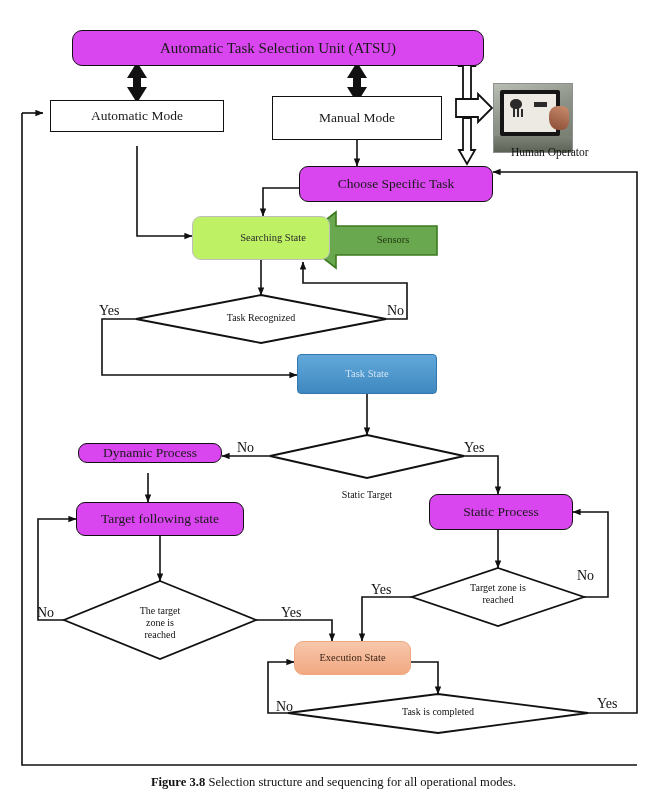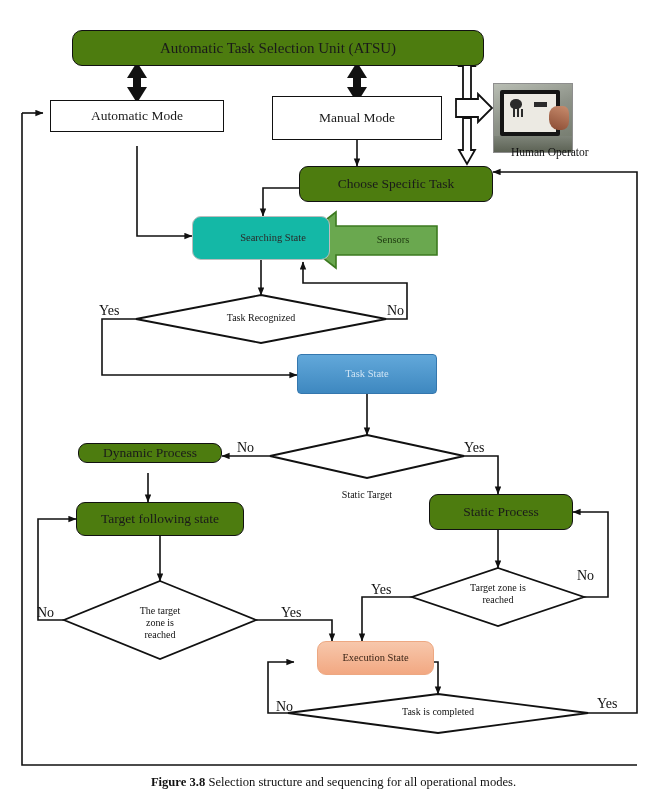--- a/index.html
+++ b/index.html
@@ -7,25 +7,25 @@
   #root{position:relative;width:667px;height:802px;overflow:hidden;background:#fff;}
 
   #canvas{position:absolute;left:0;top:0;width:667px;height:802px;}
 
   .node{position:absolute;box-sizing:border-box;display:flex;align-items:center;
         justify-content:center;text-align:center;line-height:1.12;}
 
   
   .rect{border:1.6px solid #111;background:#fff;font-size:13.5px;}
   
-  .round{border:1.6px solid #111;background:#4d7c0f;border-radius:9px;font-size:13.5px;text-align:right;}
+  .round{border:1.6px solid #111;background:#d946ef;border-radius:9px;font-size:13.5px;text-align:right;}
   
   .atsu{border-radius:10px;font-size:15px;}
 
-  .state-grey{background:#14b8a6;border:1.2px solid #bdbdbd;border-radius:9px;
+  .state-grey{background:#bef264;border:1.2px solid #bdbdbd;border-radius:9px;
               font-size:10.5px;color:#2a2a2a;padding-left:24px;}
   .state-blue{background:linear-gradient(180deg,#62a8da 0%,#3e88c0 100%);
               border:1.2px solid #3477ae;border-radius:4px;
               font-size:10.5px;color:#cfe4f4;}
   .state-orange{background:linear-gradient(180deg,#f7c7ab 0%,#f2a882 100%);
                 border:1.2px solid #eda882;border-radius:9px;
                 font-size:10.5px;color:#3a2416;}
 
   .dia-label{position:absolute;font-size:14px;color:#111;white-space:nowrap;}
   .dia-text{position:absolute;font-size:10px;color:#111;text-align:center;
@@ -142,21 +142,21 @@
   <div class="node" style="left:358px;top:228px;width:70px;height:24px;font-size:10.5px;color:#1e3a10;">Sensors</div>
 
   <div class="node state-blue" style="left:297px;top:354px;width:140px;height:40px;">Task State</div>
 
   <div class="node round" style="left:78px;top:443px;width:144px;height:20px;">Dynamic Process</div>
 
   <div class="node round" style="left:429px;top:494px;width:144px;height:36px;">Static Process</div>
 
   <div class="node round" style="left:76px;top:502px;width:168px;height:34px;">Target following state</div>
 
-  <div class="node state-orange" style="left:294px;top:641px;width:117px;height:34px;margin-left:23px;">Execution State</div>
+  <div class="node state-orange" style="left:294px;top:641px;width:117px;height:34px;">Execution State</div>
 
   <div class="photo" style="left:493px;top:83px;width:78px;height:68px;">
     <div class="frame" style="left:0;top:0;width:78px;height:68px;
          background:linear-gradient(160deg,#b9beb4 0%,#8d9288 45%,#6f7668 100%);"></div>
     <div class="frame" style="left:6px;top:6px;width:60px;height:46px;background:#151515;border-radius:2px;"></div>
     <div class="frame" style="left:10px;top:10px;width:52px;height:38px;background:#eceae3;"></div>
     <div class="frame" style="left:16px;top:15px;width:12px;height:10px;background:#2b2b2b;border-radius:50% 50% 45% 45%;"></div>
     <div class="frame" style="left:19px;top:24px;width:2px;height:9px;background:#2b2b2b;"></div>
     <div class="frame" style="left:23px;top:24px;width:2px;height:9px;background:#2b2b2b;"></div>
     <div class="frame" style="left:27px;top:25px;width:2px;height:8px;background:#2b2b2b;"></div>

